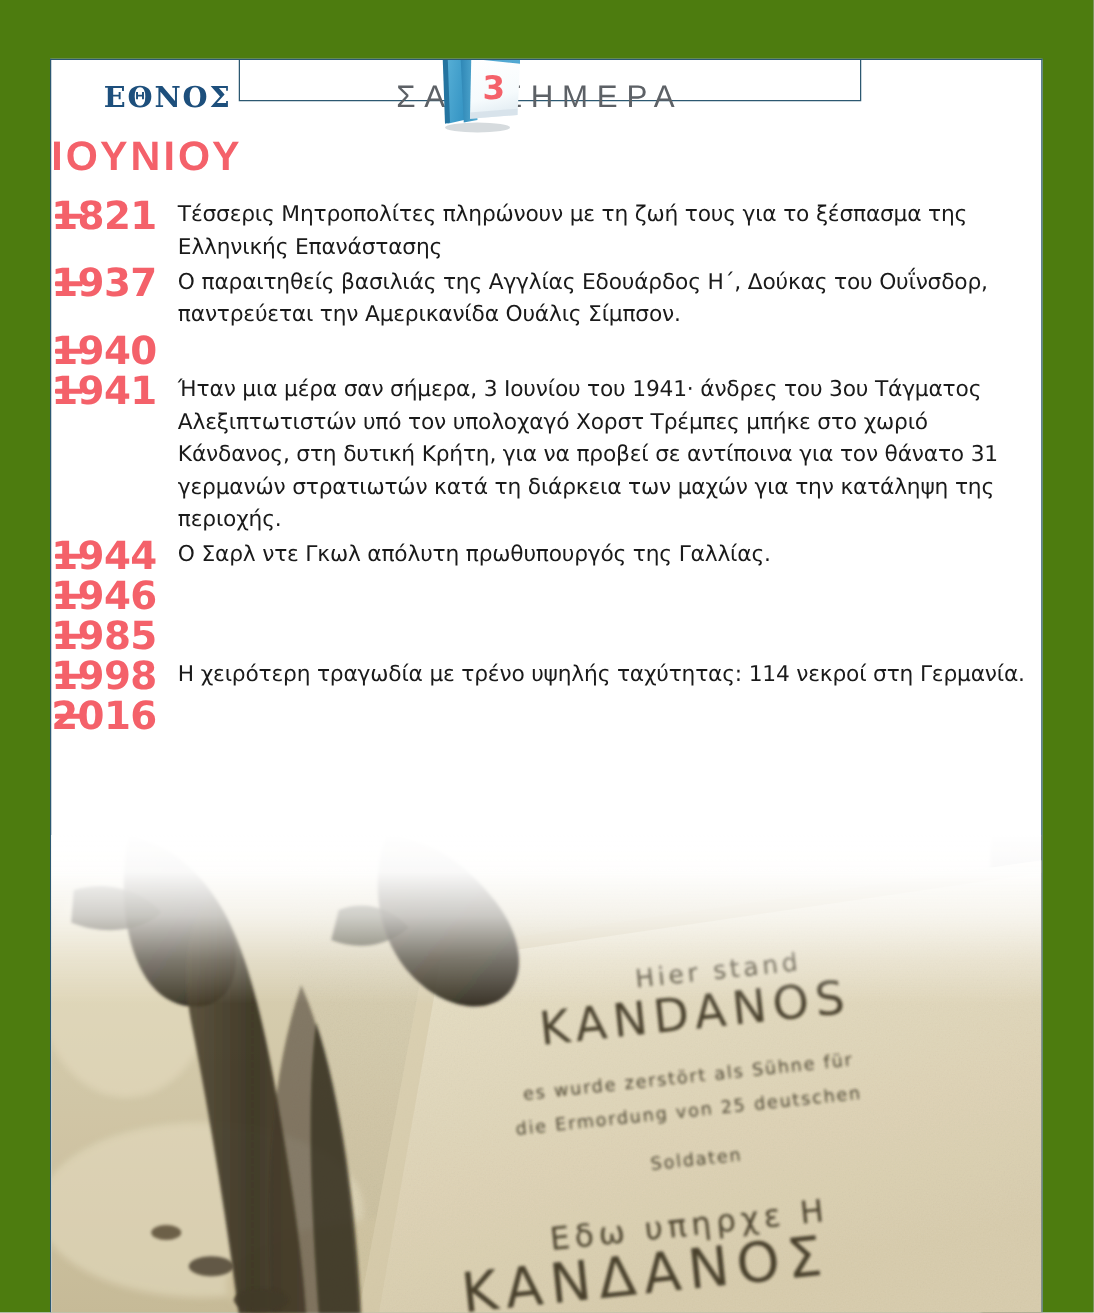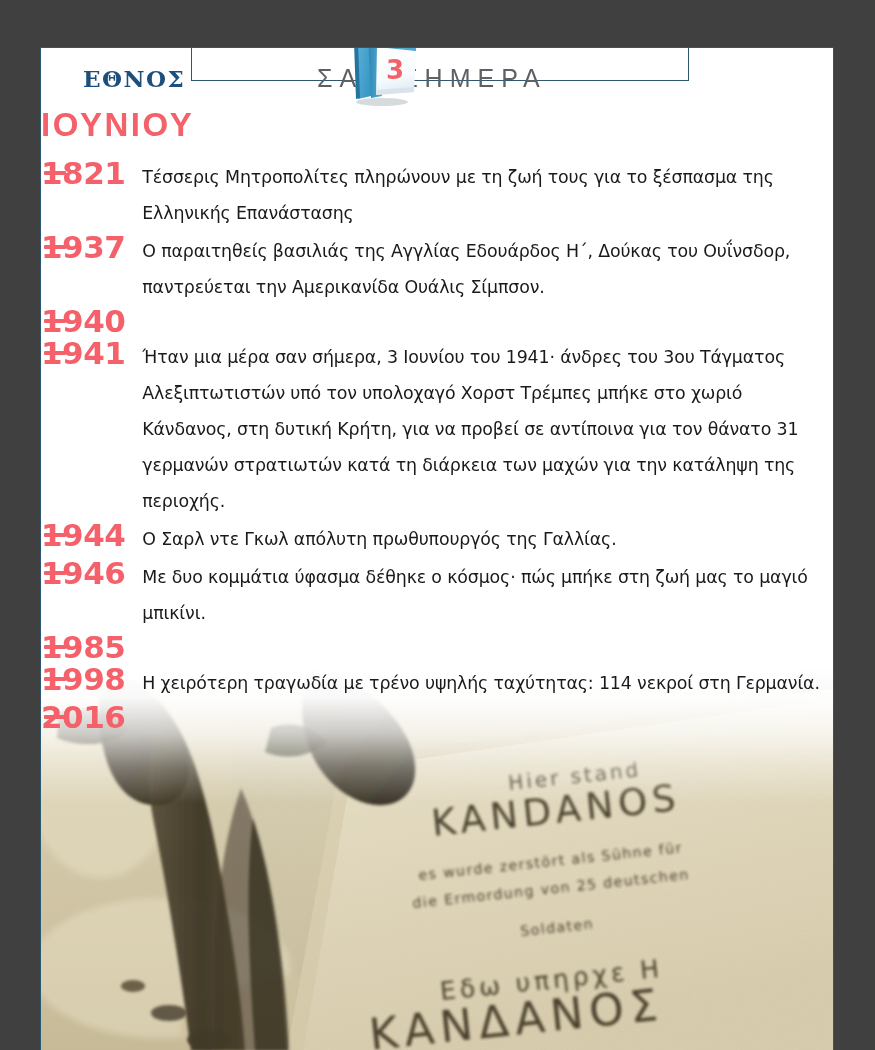--- a/index.html
+++ b/index.html
@@ -10,21 +10,21 @@
     overflow: hidden;
     background: #9ea5ad;
     font-family: "Liberation Sans", sans-serif;
     position: relative;
   }
 
   
   #page {
     position: absolute;
     inset: 0;
-    background: #404040;
+    background: #4d7c0f;
   }
 
   
   #card {
     position: absolute;
     left: 40px;
     top: 47px;
     width: 794px;
     height: 1003px;
     background: #ffffff;
@@ -154,21 +154,21 @@
     line-height: 31px;
     letter-spacing: -0.5px;
     color: #f4616a;
     font-family: "DejaVu Sans", sans-serif;
     white-space: nowrap;
   }
   .desc {
     flex: 1 1 auto;
     padding-left: 17px;
     font-size: 17.4px;
-    line-height: 36px;
+    line-height: 26px;
     color: #1a1a1a;
     font-family: "DejaVu Sans", sans-serif;
     letter-spacing: -0.15px;
     padding-top: 1px;
   }
 
   
   .row .dash { top: 13px; }
 </style>
 </head>
@@ -352,21 +352,20 @@
         <div class="desc">Ήταν μια μέρα σαν σήμερα, 3 Ιουνίου του 1941· άνδρες του 3ου Τάγματος Αλεξιπτωτιστών υπό τον υπολοχαγό Χορστ Τρέμπες μπήκε στο χωριό Κάνδανος, στη δυτική Κρήτη, για να προβεί σε αντίποινα για τον θάνατο 31 γερμανών στρατιωτών κατά τη διάρκεια των μαχών για την κατάληψη της περιοχής.</div>
       </div>
       <div class="row">
         <span class="dash"></span>
         <div class="year">1944</div>
         <div class="desc">Ο Σαρλ ντε Γκωλ απόλυτη πρωθυπουργός της Γαλλίας.</div>
       </div>
       <div class="row">
         <span class="dash"></span>
         <div class="year">1946</div>
-        <div class="desc">Με δυο κομμάτια ύφασμα δέθηκε ο κόσμος· πώς μπήκε στη ζωή μας το μαγιό μπικίνι.</div>
       </div>
       <div class="row">
         <span class="dash"></span>
         <div class="year">1985</div>
       </div>
       <div class="row">
         <span class="dash"></span>
         <div class="year">1998</div>
         <div class="desc">Η χειρότερη τραγωδία με τρένο υψηλής ταχύτητας: 114 νεκροί στη Γερμανία.</div>
       </div>

